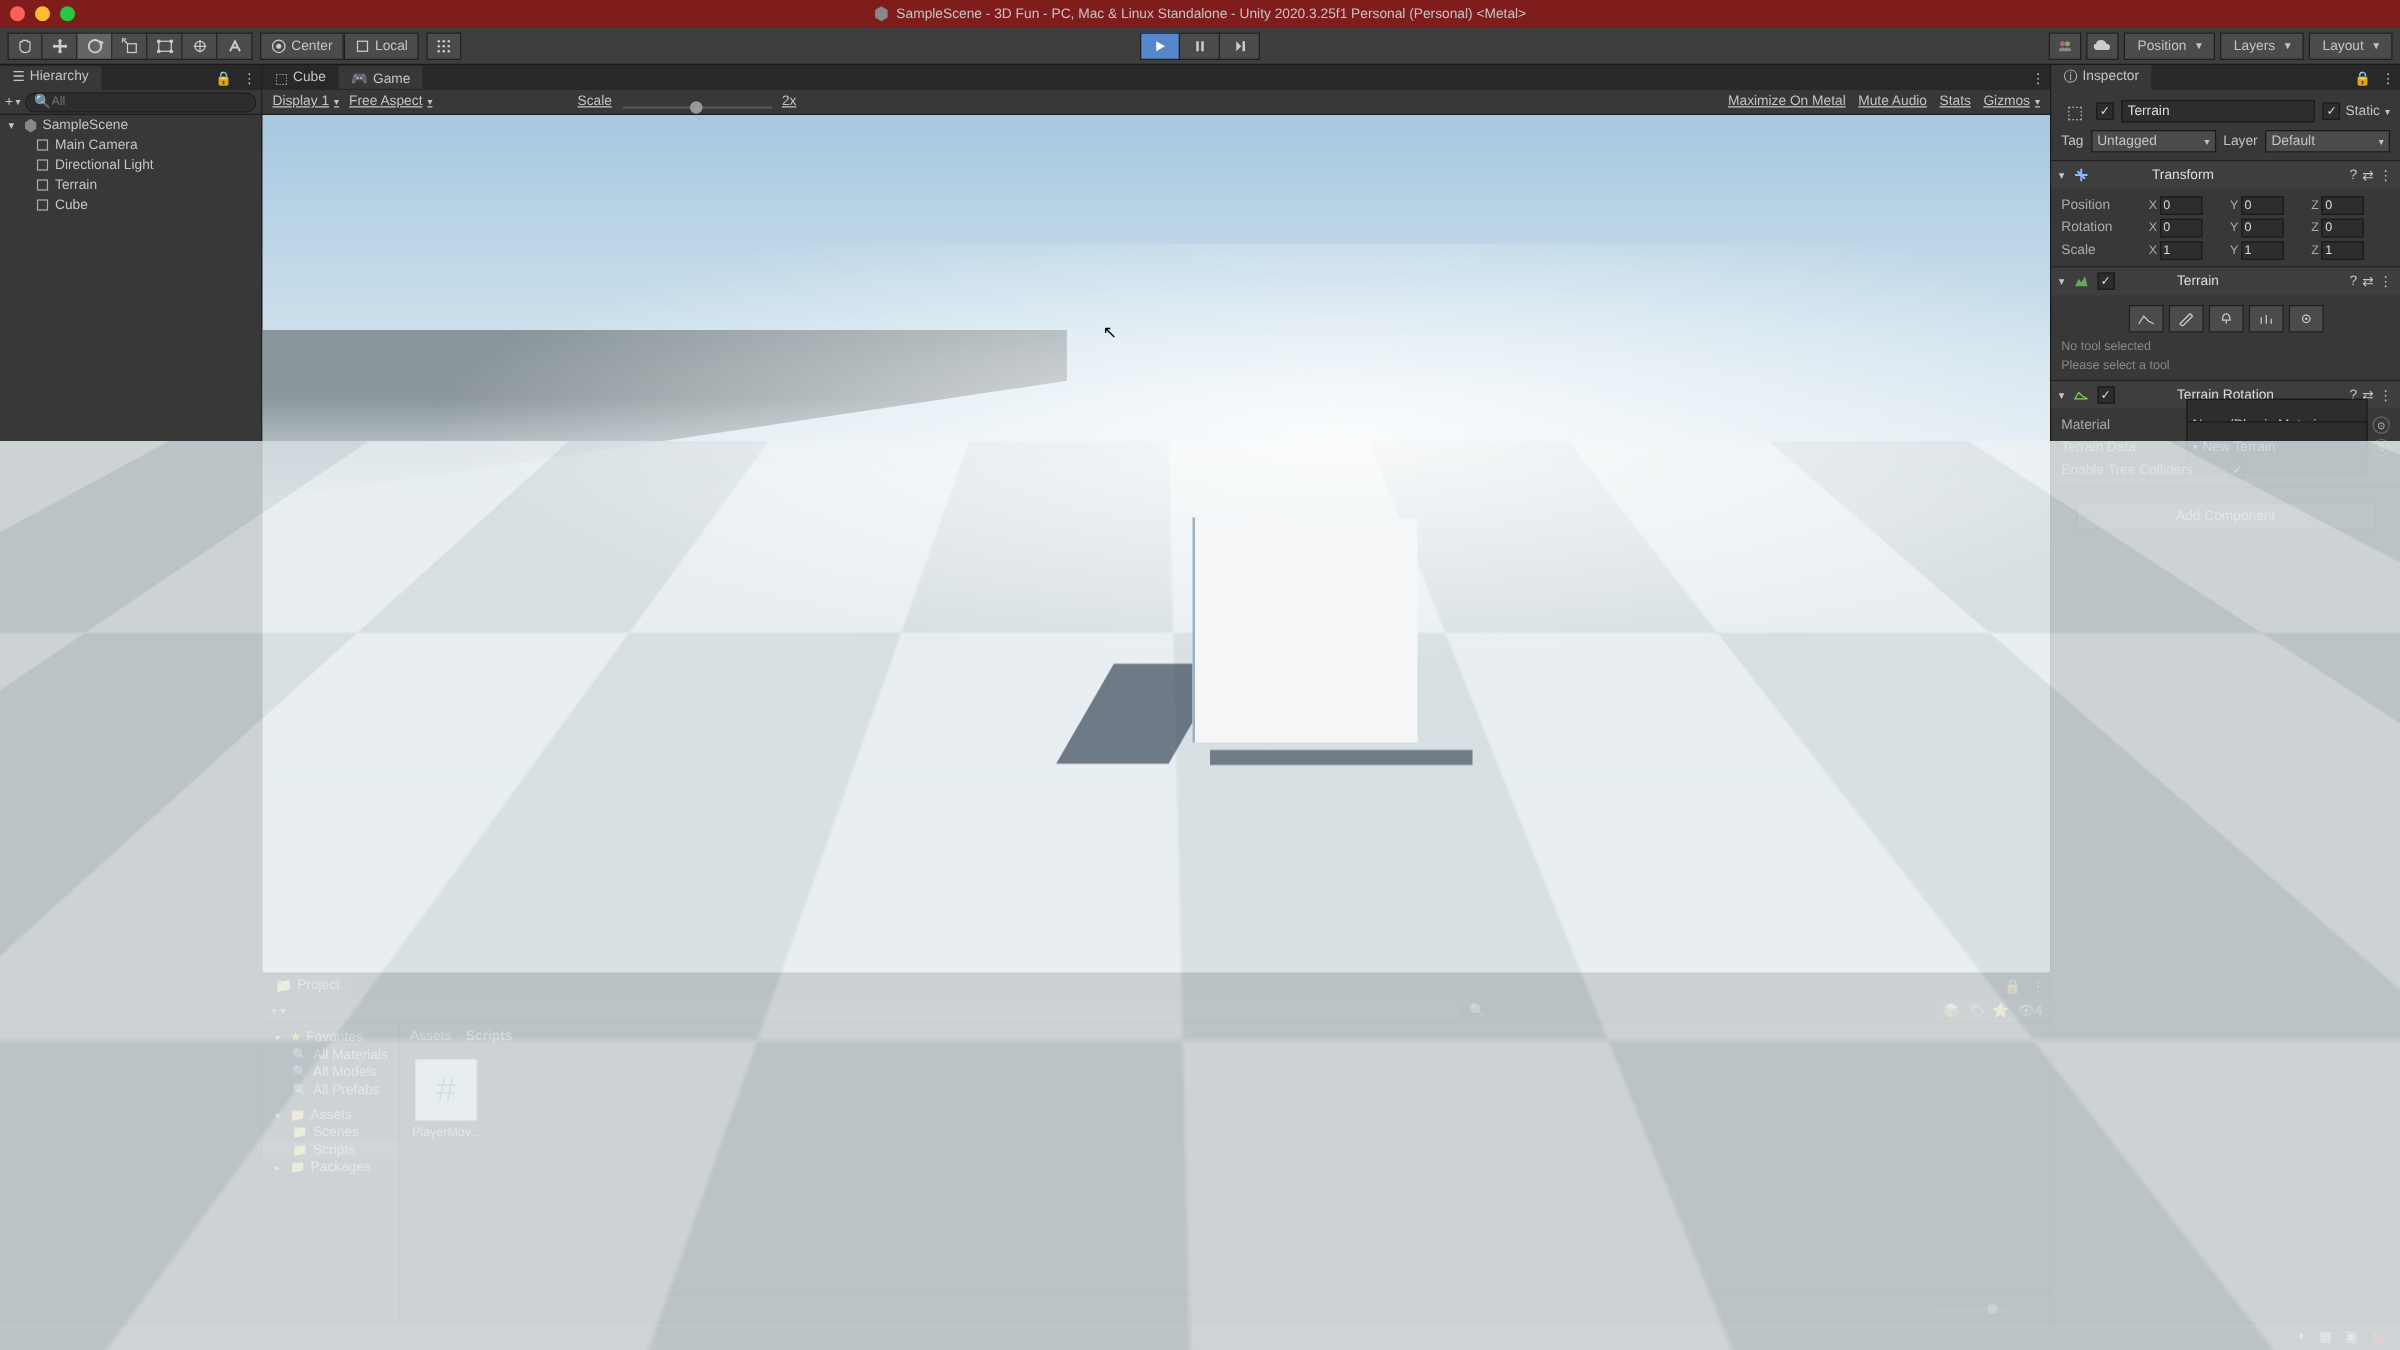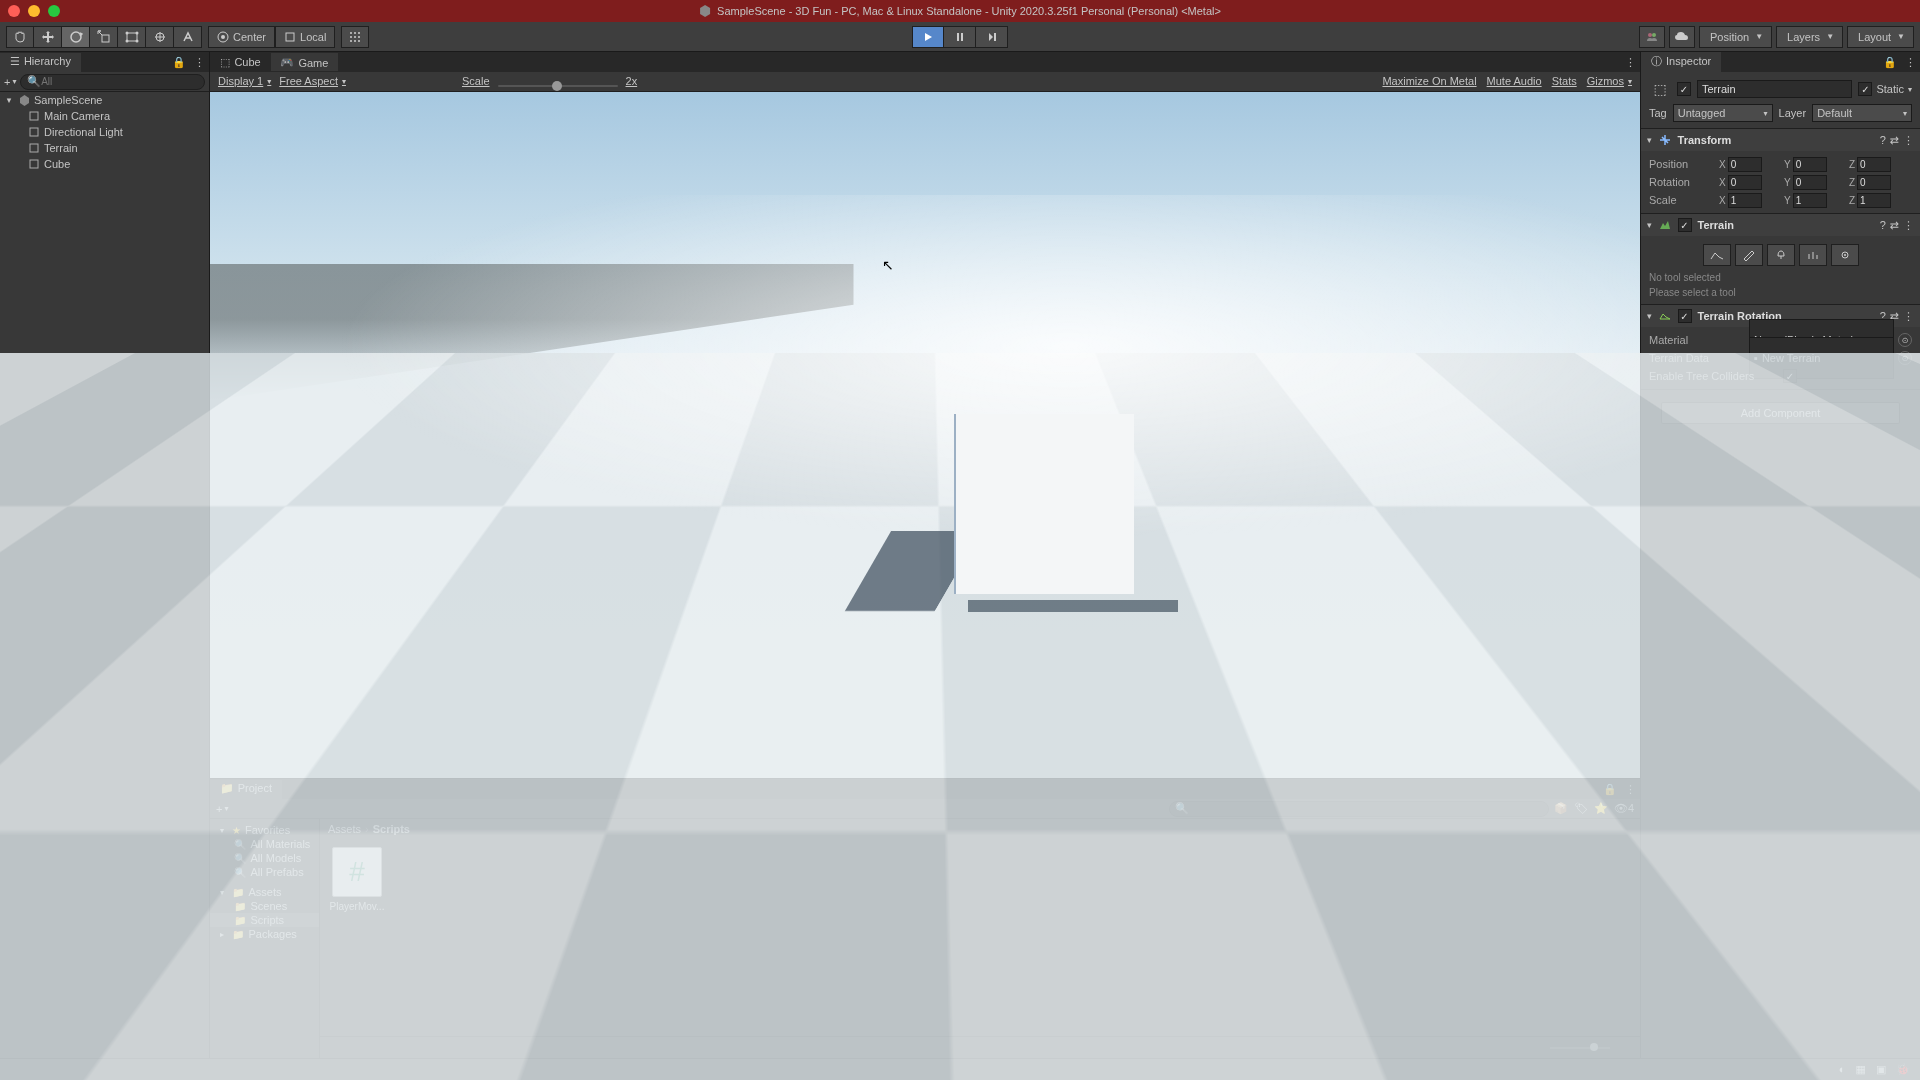--- a/index.html
+++ b/index.html
@@ -81,21 +81,21 @@
 .insp-name-row { display: flex; align-items: center; gap: 6px; height: 22px; }
 .obj-icon { width: 22px; height: 22px; display: flex; align-items: center; justify-content: center; font-size: 14px; }
 .name-field { flex: 1; background: #2d2d2d; border: 1px solid #1a1a1a; padding: 2px 4px; color: #ddd; }
 .static-row { display: flex; align-items: center; gap: 4px; }
 .tag-row { display: flex; align-items: center; gap: 6px; margin-top: 4px; }
 .tag-dd { flex: 1; background: #4b4b4b; border: 1px solid #1a1a1a; padding: 2px 4px; display: flex; align-items: center; justify-content: space-between; cursor: pointer; }
 .component { border-bottom: 1px solid #1f1f1f; }
 .comp-header { height: 22px; display: flex; align-items: center; padding: 0 6px; gap: 6px; background: #3e3e3e; cursor: pointer; }
 .comp-header .exp { font-size: 9px; }
 .comp-header .comp-icon { width: 14px; height: 14px; display: flex; align-items: center; justify-content: center; }
-.comp-header .comp-name { flex: 1; font-weight: bold; color: #ddd; }
+.comp-header .comp-name { flex: 1; font-weight: normal; color: #ddd; margin-left: 44px; }
 .comp-header .comp-actions { display: flex; gap: 4px; }
 .comp-body { padding: 4px 8px; }
 .prop-row { display: flex; align-items: center; gap: 4px; height: 18px; }
 .prop-label { width: 66px; color: #aaa; }
 .xyz { display: flex; gap: 2px; flex: 1; }
 .xyz-field { display: flex; align-items: center; gap: 2px; flex: 1; }
 .xyz-field .axis { font-size: 10px; color: #aaa; }
 .xyz-field input { width: 34px; background: #2d2d2d; border: 1px solid #1a1a1a; color: #ddd; font-size: 10px; padding: 1px 2px; }
 .terrain-tools { display: flex; gap: 4px; margin: 4px 0; justify-content: center; }
 .terrain-tool { width: 28px; height: 22px; background: #4b4b4b; border: 1px solid #1f1f1f; display: flex; align-items: center; justify-content: center; cursor: pointer; }

